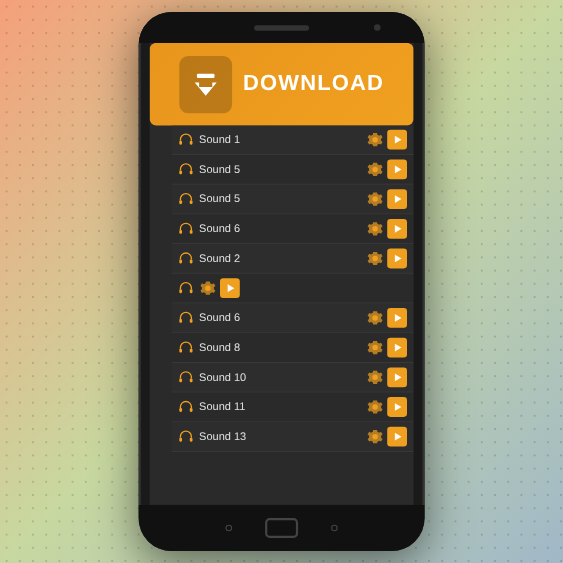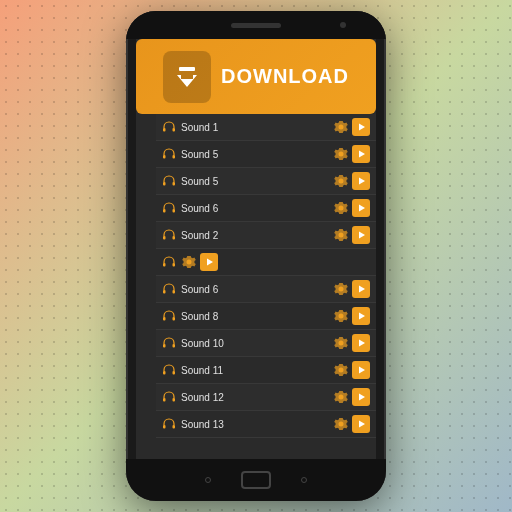--- a/index.html
+++ b/index.html
@@ -358,37 +358,20 @@
           <path d="M2 1.5L8 5L2 8.5V1.5Z"></path>
         </svg>
       </div>
     </div>
         <div class="sound-item">
       <svg class="headphone-icon" viewBox="0 0 14 14" fill="none" xmlns="http://www.w3.org/2000/svg">
         <path d="M2 8V7C2 4.2 4.2 2 7 2C9.8 2 12 4.2 12 7V8" stroke="#f0a020" stroke-width="1.2" fill="none"></path>
         <rect x="1" y="8" width="2.5" height="3.5" rx="1" fill="#f0a020"></rect>
         <rect x="10.5" y="8" width="2.5" height="3.5" rx="1" fill="#f0a020"></rect>
       </svg>
-      <span class="sound-name">Sound 12</span>
-      <svg class="gear-icon" viewBox="0 0 16 16" fill="#f0a020" xmlns="http://www.w3.org/2000/svg">
-        <path d="M8 10.5a2.5 2.5 0 100-5 2.5 2.5 0 000 5z"></path>
-        <path d="M13.5 8c0-.3 0-.6-.1-.9l1.4-1.1-1.4-2.4-1.7.7c-.5-.4-1-.7-1.6-.9L9.8 2H6.2l-.3 1.4c-.6.2-1.1.5-1.6.9l-1.7-.7L1.2 6l1.4 1.1C2.5 7.4 2.5 7.7 2.5 8s0 .6.1.9L1.2 10l1.4 2.4 1.7-.7c.5.4 1 .7 1.6.9L6.2 14h3.6l.3-1.4c.6-.2 1.1-.5 1.6-.9l1.7.7L14.8 10l-1.4-1.1c.1-.3.1-.6.1-.9z" opacity="0.7"></path>
-      </svg>
-      <div class="play-btn">
-        <svg width="9" height="10" viewBox="0 0 9 10" fill="white">
-          <path d="M2 1.5L8 5L2 8.5V1.5Z"></path>
-        </svg>
-      </div>
-    </div>
-        <div class="sound-item">
-      <svg class="headphone-icon" viewBox="0 0 14 14" fill="none" xmlns="http://www.w3.org/2000/svg">
-        <path d="M2 8V7C2 4.2 4.2 2 7 2C9.8 2 12 4.2 12 7V8" stroke="#f0a020" stroke-width="1.2" fill="none"></path>
-        <rect x="1" y="8" width="2.5" height="3.5" rx="1" fill="#f0a020"></rect>
-        <rect x="10.5" y="8" width="2.5" height="3.5" rx="1" fill="#f0a020"></rect>
-      </svg>
       <span class="sound-name">Sound 13</span>
       <svg class="gear-icon" viewBox="0 0 16 16" fill="#f0a020" xmlns="http://www.w3.org/2000/svg">
         <path d="M8 10.5a2.5 2.5 0 100-5 2.5 2.5 0 000 5z"></path>
         <path d="M13.5 8c0-.3 0-.6-.1-.9l1.4-1.1-1.4-2.4-1.7.7c-.5-.4-1-.7-1.6-.9L9.8 2H6.2l-.3 1.4c-.6.2-1.1.5-1.6.9l-1.7-.7L1.2 6l1.4 1.1C2.5 7.4 2.5 7.7 2.5 8s0 .6.1.9L1.2 10l1.4 2.4 1.7-.7c.5.4 1 .7 1.6.9L6.2 14h3.6l.3-1.4c.6-.2 1.1-.5 1.6-.9l1.7.7L14.8 10l-1.4-1.1c.1-.3.1-.6.1-.9z" opacity="0.7"></path>
       </svg>
       <div class="play-btn">
         <svg width="9" height="10" viewBox="0 0 9 10" fill="white">
           <path d="M2 1.5L8 5L2 8.5V1.5Z"></path>
         </svg>
       </div>

